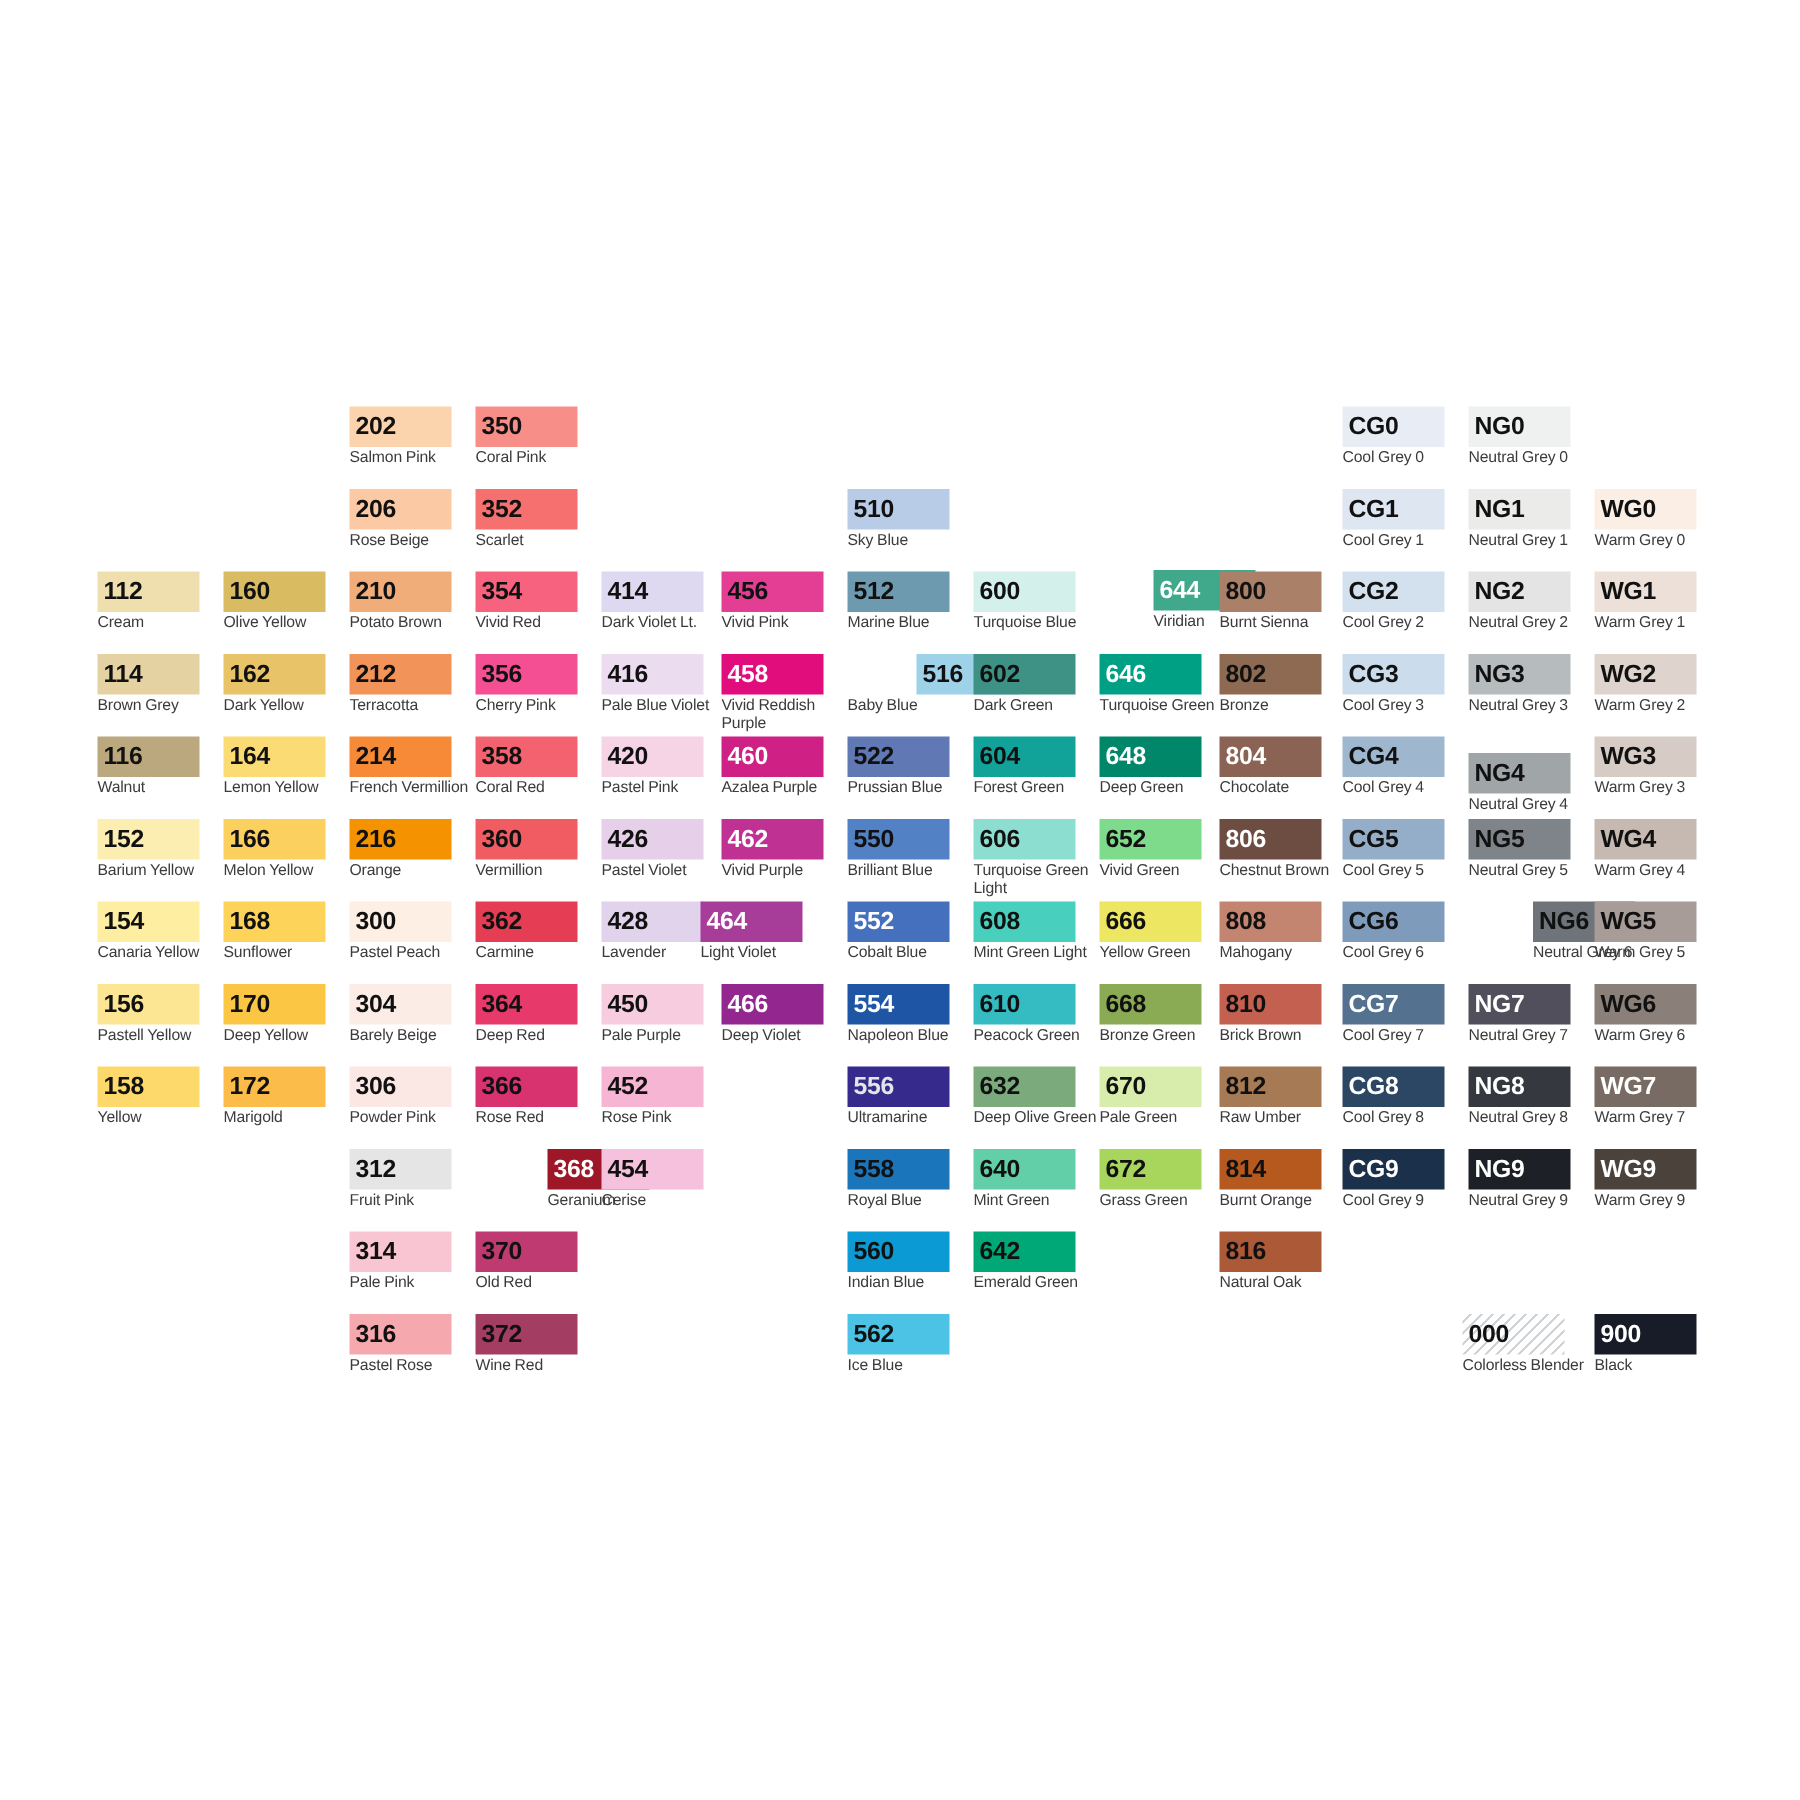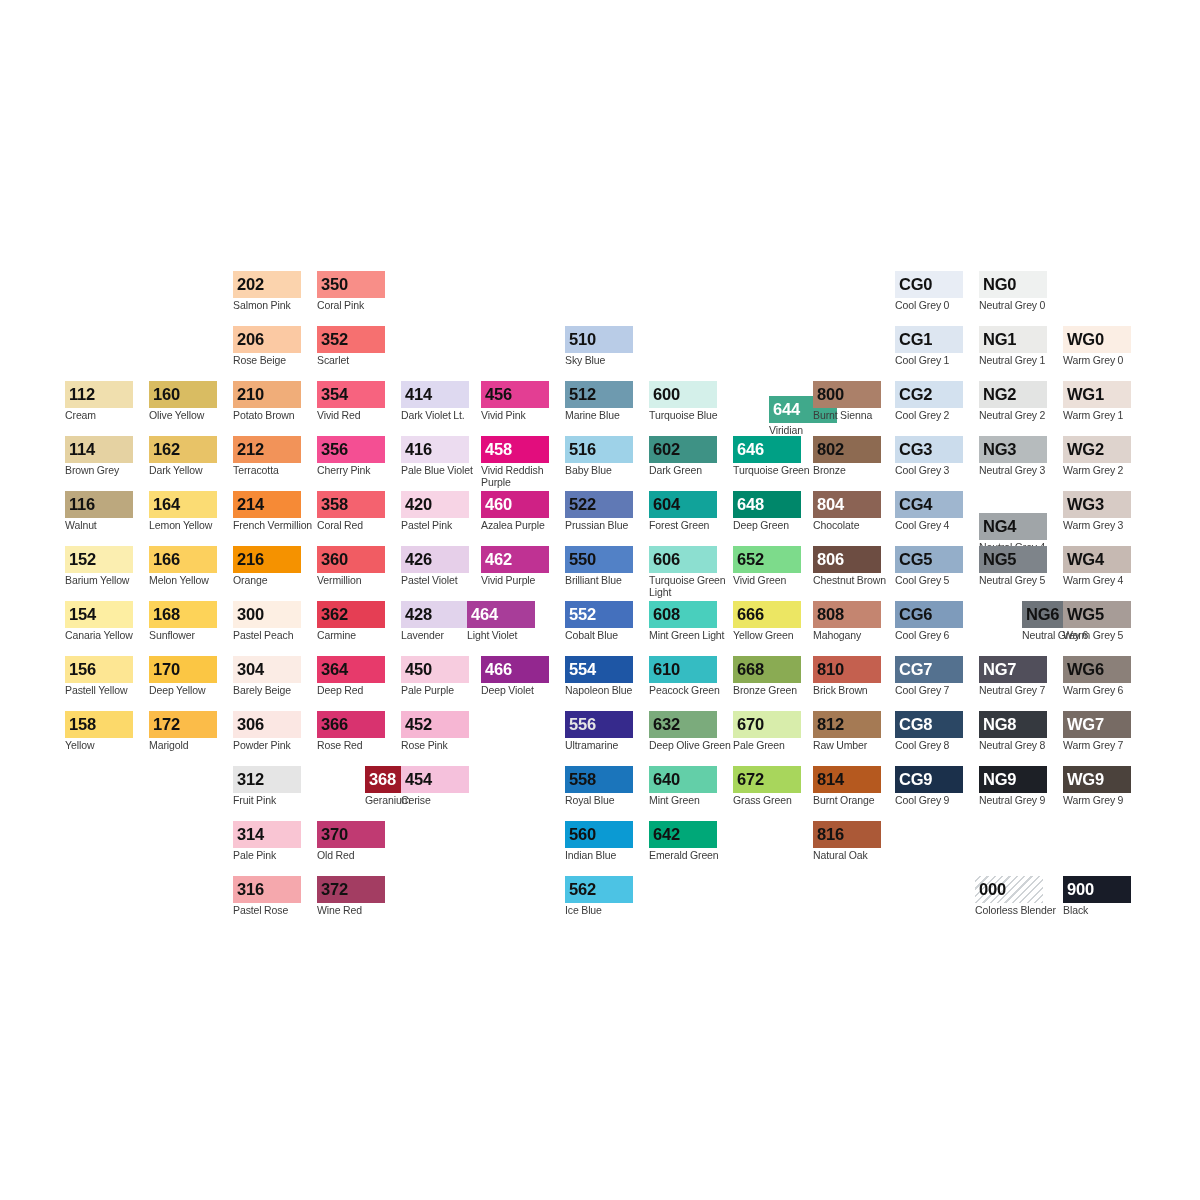--- a/index.html
+++ b/index.html
@@ -381,21 +381,21 @@
       </div>
       <div class="swatch-name">Sky Blue</div>
     </div>
     <div class="swatch-cell" style="left: 565px; top: 381px;">
       <div class="swatch-chip" style="background-color: rgb(110, 154, 175);">
         <span class="swatch-code" style="color: rgb(17, 17, 17);">512</span>
       </div>
       <div class="swatch-name">Marine Blue</div>
     </div>
     <div class="swatch-cell" style="left: 565px; top: 436px;">
-      <div class="swatch-chip" style="background-color: rgb(158, 210, 232);">
+      <div class="swatch-chip" style="background-color: rgb(158, 210, 232); margin-left: 46px;">
         <span class="swatch-code" style="color: rgb(17, 17, 17);">516</span>
       </div>
       <div class="swatch-name">Baby Blue</div>
     </div>
     <div class="swatch-cell" style="left: 565px; top: 491px;">
       <div class="swatch-chip" style="background-color: rgb(96, 121, 181);">
         <span class="swatch-code" style="color: rgb(17, 17, 17);">522</span>
       </div>
       <div class="swatch-name">Prussian Blue</div>
     </div>
@@ -488,21 +488,21 @@
         <span class="swatch-code" style="color: rgb(17, 17, 17);">640</span>
       </div>
       <div class="swatch-name">Mint Green</div>
     </div>
     <div class="swatch-cell" style="left: 649px; top: 821px;">
       <div class="swatch-chip" style="background-color: rgb(0, 168, 120);">
         <span class="swatch-code" style="color: rgb(17, 17, 17);">642</span>
       </div>
       <div class="swatch-name">Emerald Green</div>
     </div>
-    <div class="swatch-cell" style="left: 733px; top: 396px; padding-left: 36px;">
+    <div class="swatch-cell" style="left: 733px; top: 380px; padding-left: 36px;">
       <div class="swatch-chip" style="background-color: rgb(64, 169, 139);">
         <span class="swatch-code" style="color: rgb(255, 255, 255);">644</span>
       </div>
       <div class="swatch-name">Viridian</div>
     </div>
     <div class="swatch-cell" style="left: 733px; top: 436px;">
       <div class="swatch-chip" style="background-color: rgb(0, 160, 133);">
         <span class="swatch-code" style="color: rgb(255, 255, 255);">646</span>
       </div>
       <div class="swatch-name">Turquoise Green</div>
@@ -674,21 +674,21 @@
         <span class="swatch-code" style="color: rgb(17, 17, 17);">NG2</span>
       </div>
       <div class="swatch-name">Neutral Grey 2</div>
     </div>
     <div class="swatch-cell" style="left: 979px; top: 436px;">
       <div class="swatch-chip" style="background-color: rgb(182, 187, 189);">
         <span class="swatch-code" style="color: rgb(17, 17, 17);">NG3</span>
       </div>
       <div class="swatch-name">Neutral Grey 3</div>
     </div>
-    <div class="swatch-cell" style="left: 979px; top: 513px;">
+    <div class="swatch-cell" style="left: 979px; top: 502px;">
       <div class="swatch-chip" style="background-color: rgb(160, 165, 168);">
         <span class="swatch-code" style="color: rgb(17, 17, 17);">NG4</span>
       </div>
       <div class="swatch-name">Neutral Grey 4</div>
     </div>
     <div class="swatch-cell" style="left: 979px; top: 546px;">
       <div class="swatch-chip" style="background-color: rgb(126, 132, 138);">
         <span class="swatch-code" style="color: rgb(17, 17, 17);">NG5</span>
       </div>
       <div class="swatch-name">Neutral Grey 5</div>

